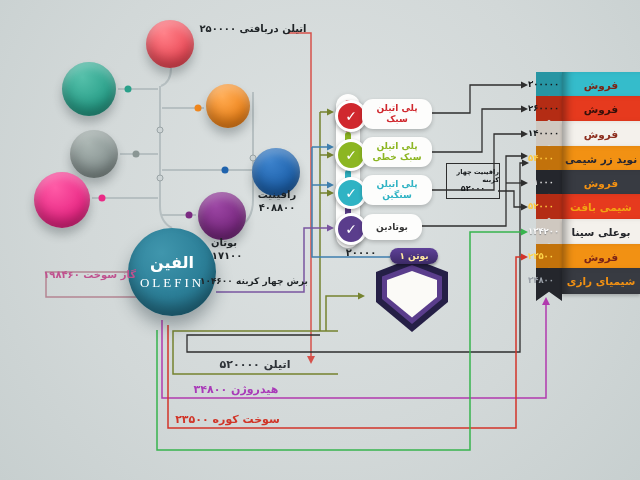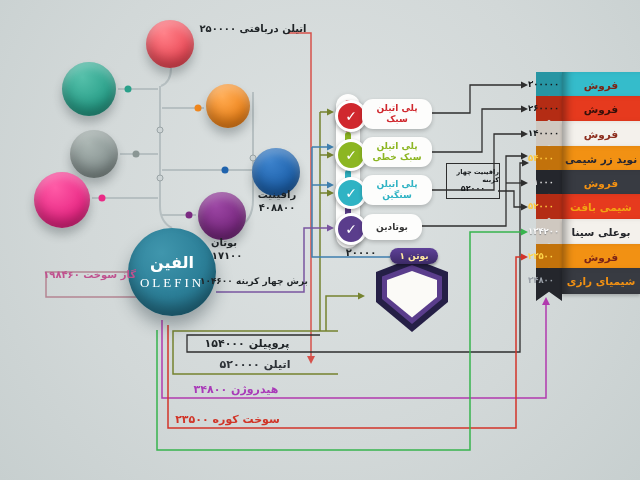--- a/index.html
+++ b/index.html
@@ -159,23 +159,20 @@
     <div class="fa">الفین</div>
     <div class="en">OLEFIN</div>
   </div>
 
   <div class="lbl nowrap" style="left:48px;top:256px;width:88px;color:#c0518f;margin-top:12px;" dir="rtl">
     <span>گاز سوخت</span> <span>۱۹۸۴۶۰</span>
   </div>
   <div class="lbl nowrap" style="left:212px;top:276px;width:96px;font-size:9px;" dir="rtl">
     <span>برش چهار کربنه</span> <span>۱۰۴۶۰۰</span>
   </div>
-  <div class="lbl nowrap" style="left:192px;top:337px;width:110px;font-size:11px;" dir="rtl">
-    <span>پروپیلن</span> <span>۱۵۴۰۰۰</span>
-  </div>
   <div class="lbl nowrap" style="left:205px;top:358px;width:100px;font-size:11px;color:#2e3338;" dir="rtl">
     <span>اتیلن</span> <span>۵۲۰۰۰۰</span>
   </div>
   <div class="lbl nowrap" style="left:186px;top:383px;width:100px;font-size:11px;color:#a93ab8;" dir="rtl">
     <span>هیدروژن</span> <span>۳۴۸۰۰</span>
   </div>
   <div class="lbl nowrap" style="left:170px;top:413px;width:115px;font-size:11px;color:#d13427;" dir="rtl">
     <span>سوخت کوره</span> <span>۲۳۵۰۰</span>
   </div>
 

